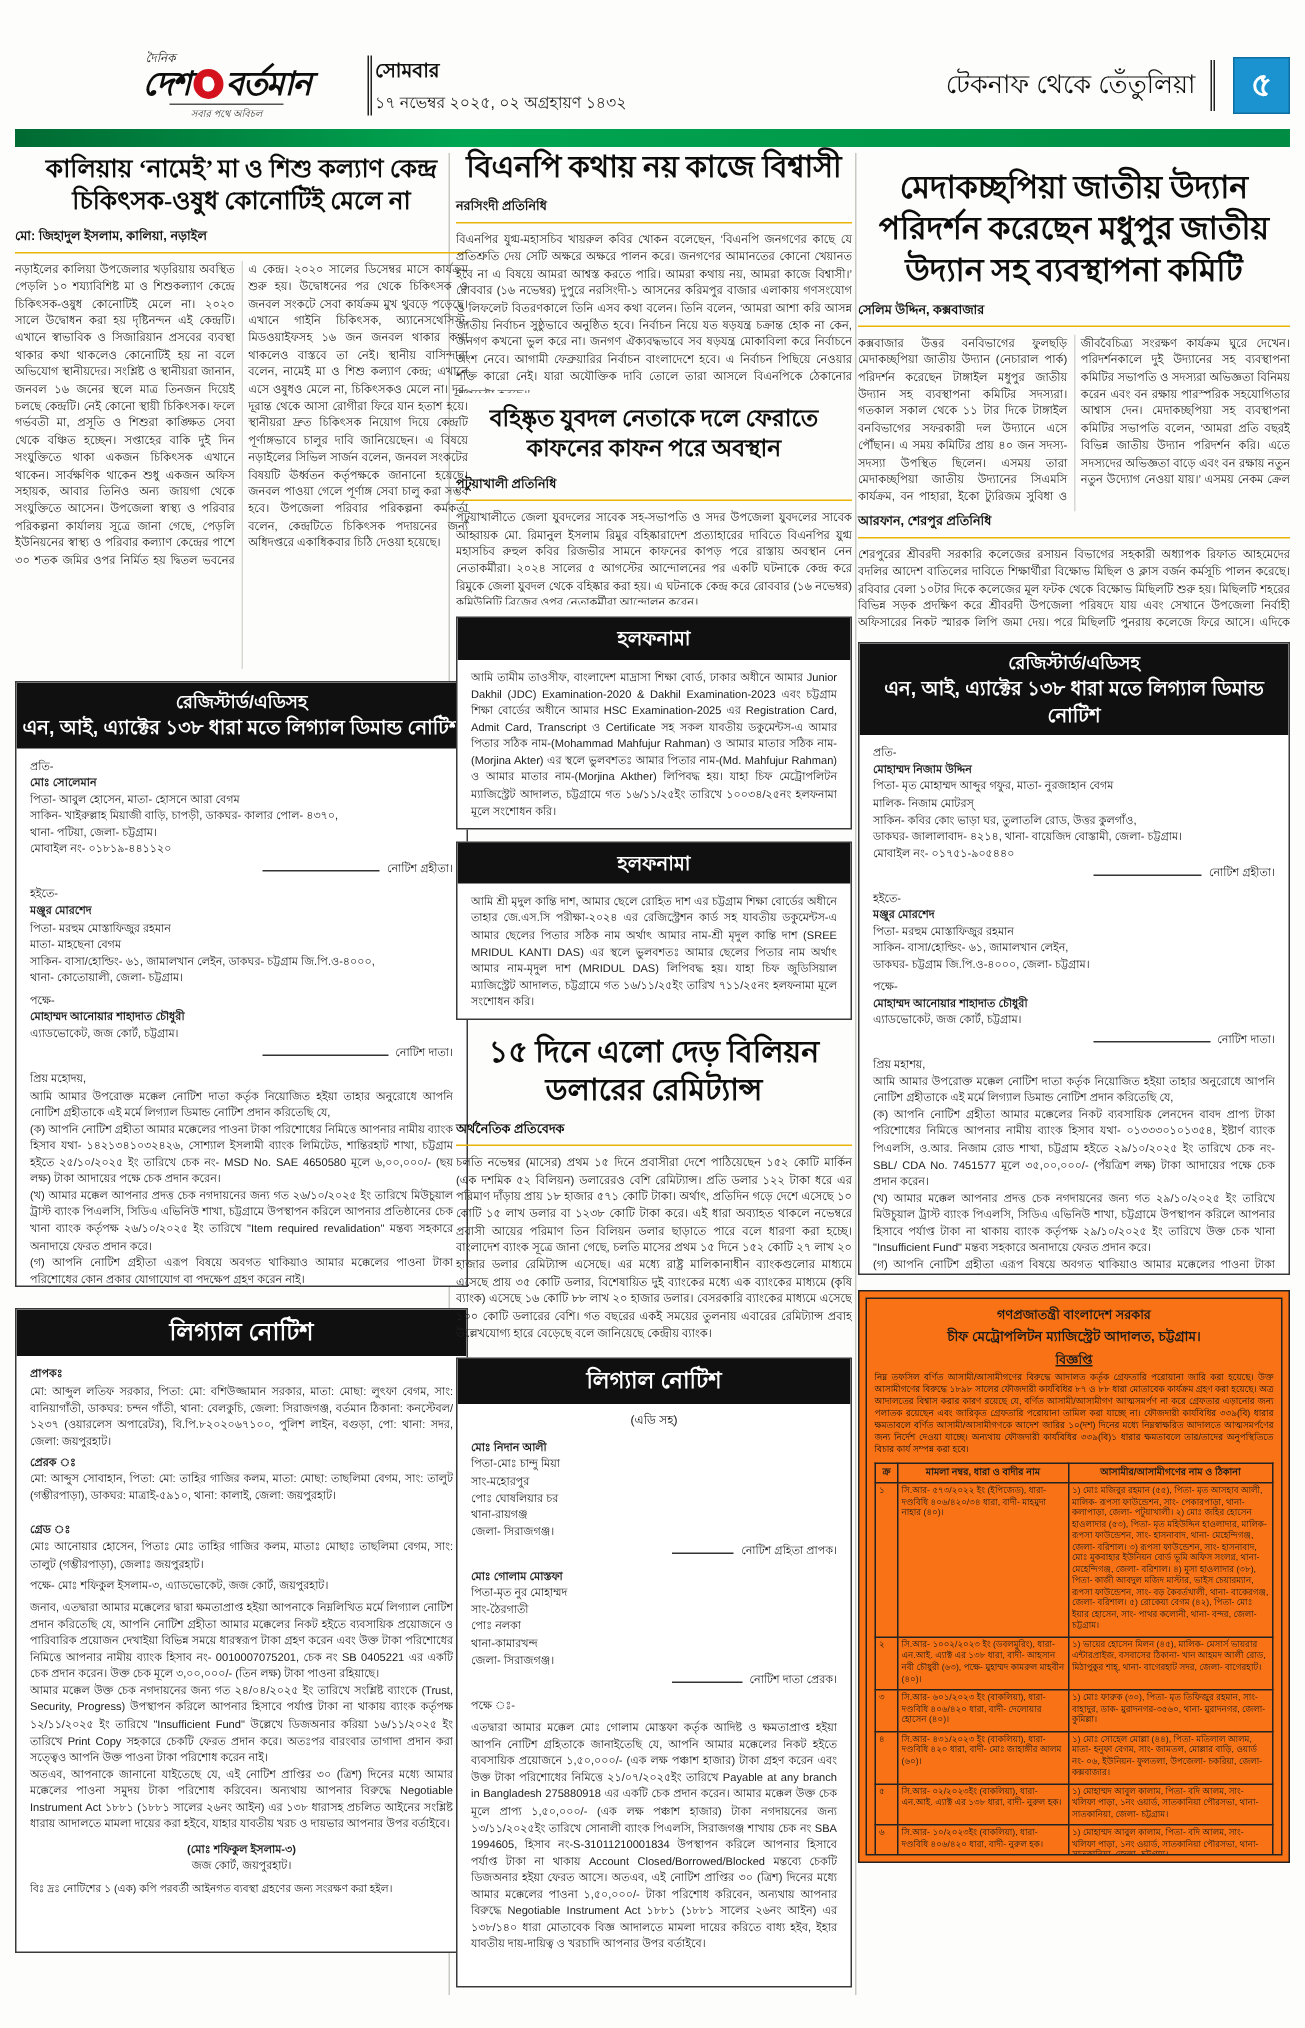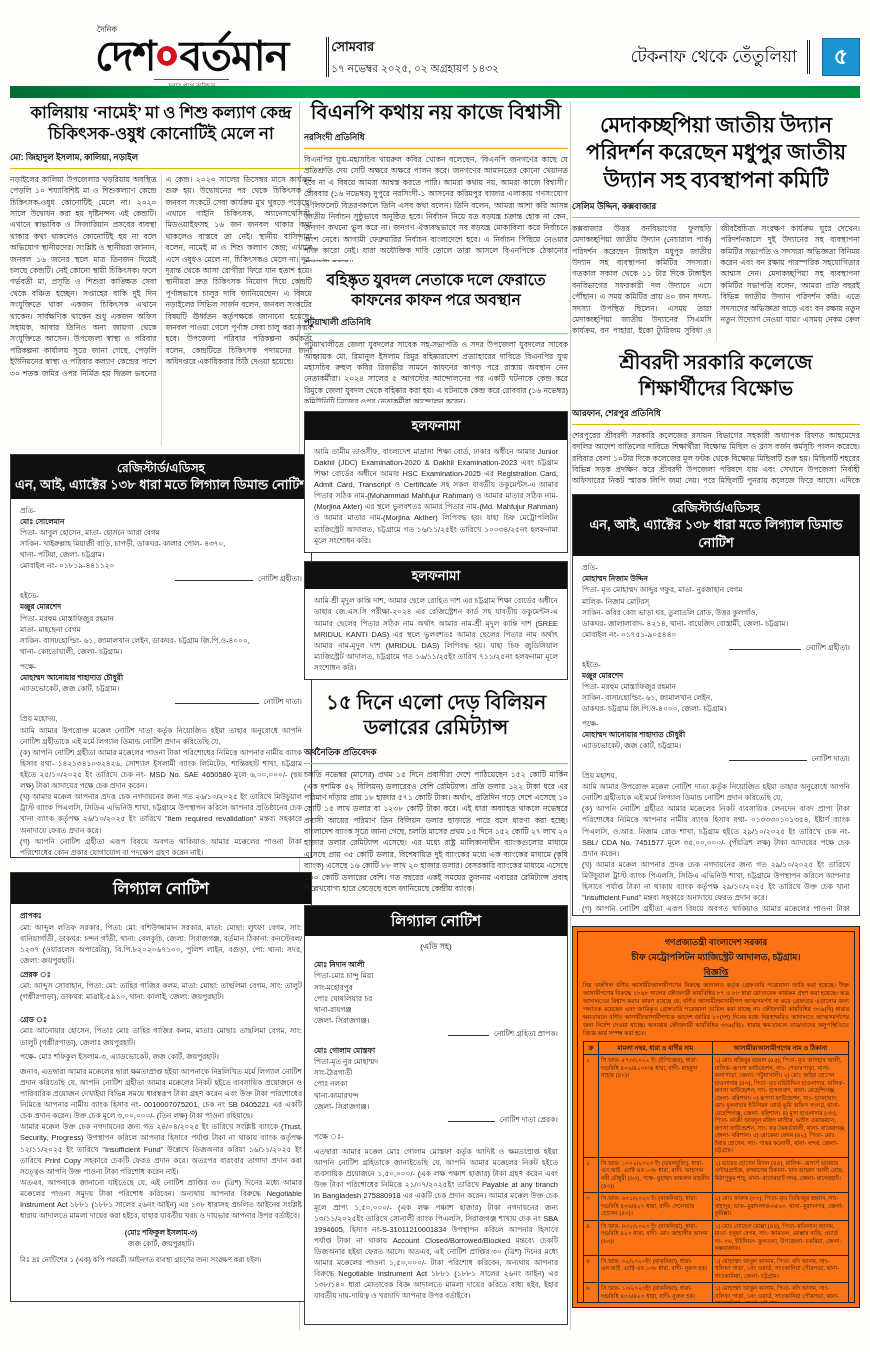--- a/index.html
+++ b/index.html
@@ -1,22 +1,22 @@
 <!DOCTYPE html>
 <html><head>
 <meta charset="utf-8">
 <style>
   html,body{margin:0;padding:0;background:#e8e8e4;}
   .page{position:relative;width:870px;height:1352px;background:#fdfdfb;margin:0 auto;
         font-family:"Liberation Sans","DejaVu Sans",sans-serif;color:#1a1a1a;overflow:hidden;}
   
   .masthead{position:absolute;left:10px;top:28px;width:850px;height:58px;display:flex;align-items:center;}
-  .logo-wrap{margin-left:85px;display:flex;flex-direction:column;align-items:center;}
+  .logo-wrap{margin-left:85px;display:flex;flex-direction:column;align-items:center;font-style:italic;}
   .logo-daily{font-size:8px;align-self:flex-start;margin-left:2px;color:#222;}
-  .logo-line{display:flex;align-items:center;font-weight:bold;font-size:41px;letter-spacing:-1px;color:#0d0d0d;line-height:1;}
+  .logo-line{display:flex;align-items:center;font-weight:bold;font-size:22px;letter-spacing:-1px;color:#0d0d0d;line-height:1;}
   .logo-dot{width:20px;height:20px;border-radius:50%;background:#d4121e;display:inline-flex;align-items:center;justify-content:center;margin:0 2px;}
   .logo-dot span{width:8px;height:10px;background:#fff;border-radius:40% 60% 55% 45%;display:block;}
   .logo-tagline{font-size:6.5px;color:#333;border-top:1px solid #555;margin-top:2px;padding:1px 14px 0;}
   .date-block{margin-left:38px;padding-left:2px;border-left:3px double #222;height:40px;display:flex;flex-direction:column;justify-content:center;}
   .date-day{font-size:13px;font-weight:bold;color:#111;}
   .date-line{font-size:10.5px;color:#222;margin-top:3px;}
   .region{margin-left:auto;display:flex;align-items:center;}
   .region-text{font-size:17px;color:#111;padding-right:10px;border-right:3px double #222;height:34px;display:flex;align-items:center;}
   .pageno{width:36px;height:36px;background:#1b93d0;border:1px solid #0f6ea3;color:#fff;font-size:22px;font-weight:bold;
           display:flex;align-items:center;justify-content:center;margin-left:12px;}
@@ -223,21 +223,20 @@
 
       </div>
     </div>
   </div>
 
   <div class="col col-right">
     <div class="headline h-right">মেদাকচ্ছপিয়া জাতীয় উদ্যান পরিদর্শন করেছেন মধুপুর জাতীয় উদ্যান সহ ব্যবস্থাপনা কমিটি</div>
     <div class="byline">সেলিম উদ্দিন, কক্সবাজার</div>
     <div class="body-txt twocol" style="height:118px;">কক্সবাজার উত্তর বনবিভাগের ফুলছড়ি মেদাকচ্ছপিয়া জাতীয় উদ্যান (নেচারাল পার্ক) পরিদর্শন করেছেন টাঙ্গাইল মধুপুর জাতীয় উদ্যান সহ ব্যবস্থাপনা কমিটির সদস্যরা। গতকাল সকাল থেকে ১১ টার দিকে টাঙ্গাইল বনবিভাগের সফরকারী দল উদ্যানে এসে পৌঁছান। এ সময় কমিটির প্রায় ৪০ জন সদস্য-সদস্যা উপস্থিত ছিলেন। এসময় তারা মেদাকচ্ছপিয়া জাতীয় উদ্যানের সিএমসি কার্যক্রম, বন পাহারা, ইকো ট্যুরিজম সুবিধা ও জীববৈচিত্র্য সংরক্ষণ কার্যক্রম ঘুরে দেখেন। পরিদর্শনকালে দুই উদ্যানের সহ ব্যবস্থাপনা কমিটির সভাপতি ও সদস্যরা অভিজ্ঞতা বিনিময় করেন এবং বন রক্ষায় পারস্পরিক সহযোগিতার আশ্বাস দেন। মেদাকচ্ছপিয়া সহ ব্যবস্থাপনা কমিটির সভাপতি বলেন, ‘আমরা প্রতি বছরই বিভিন্ন জাতীয় উদ্যান পরিদর্শন করি। এতে সদস্যদের অভিজ্ঞতা বাড়ে এবং বন রক্ষায় নতুন নতুন উদ্যোগ নেওয়া যায়।’ এসময় নেকম ক্রেল প্রকল্পের কর্মকর্তারা ও স্থানীয় সিপিজি সদস্যরা উপস্থিত ছিলেন।</div>
 
-    <div class="headline h-right2">শ্রীবরদী সরকারি কলেজে শিক্ষার্থীদের বিক্ষোভ</div>
     <div class="byline">আরফান, শেরপুর প্রতিনিধি</div>
     <div class="body-txt" style="height:56px;">শেরপুরের শ্রীবরদী সরকারি কলেজের রসায়ন বিভাগের সহকারী অধ্যাপক রিফাত আহমেদের বদলির আদেশ বাতিলের দাবিতে শিক্ষার্থীরা বিক্ষোভ মিছিল ও ক্লাস বর্জন কর্মসূচি পালন করেছে। রবিবার বেলা ১০টার দিকে কলেজের মূল ফটক থেকে বিক্ষোভ মিছিলটি শুরু হয়। মিছিলটি শহরের বিভিন্ন সড়ক প্রদক্ষিণ করে শ্রীবরদী উপজেলা পরিষদে যায় এবং সেখানে উপজেলা নির্বাহী অফিসারের নিকট স্মারক লিপি জমা দেয়। পরে মিছিলটি পুনরায় কলেজে ফিরে আসে। এদিকে শিক্ষার্থীরা ঘোষণা দিয়েছেন, বদলি প্রত্যাহার না হওয়া পর্যন্ত তাদের আন্দোলন চলবে।</div>
 
     <div class="nbox" style="height:420px;">
       <div class="nb-head">
         <div class="nb-h1">রেজিস্টার্ড/এডিসহ</div>
         <div class="nb-h2">এন, আই, এ্যাক্টের ১৩৮ ধারা মতে লিগ্যাল ডিমান্ড নোটিশ</div>
       </div>
       <div class="nb-body">
         <div>প্রতি-</div>

